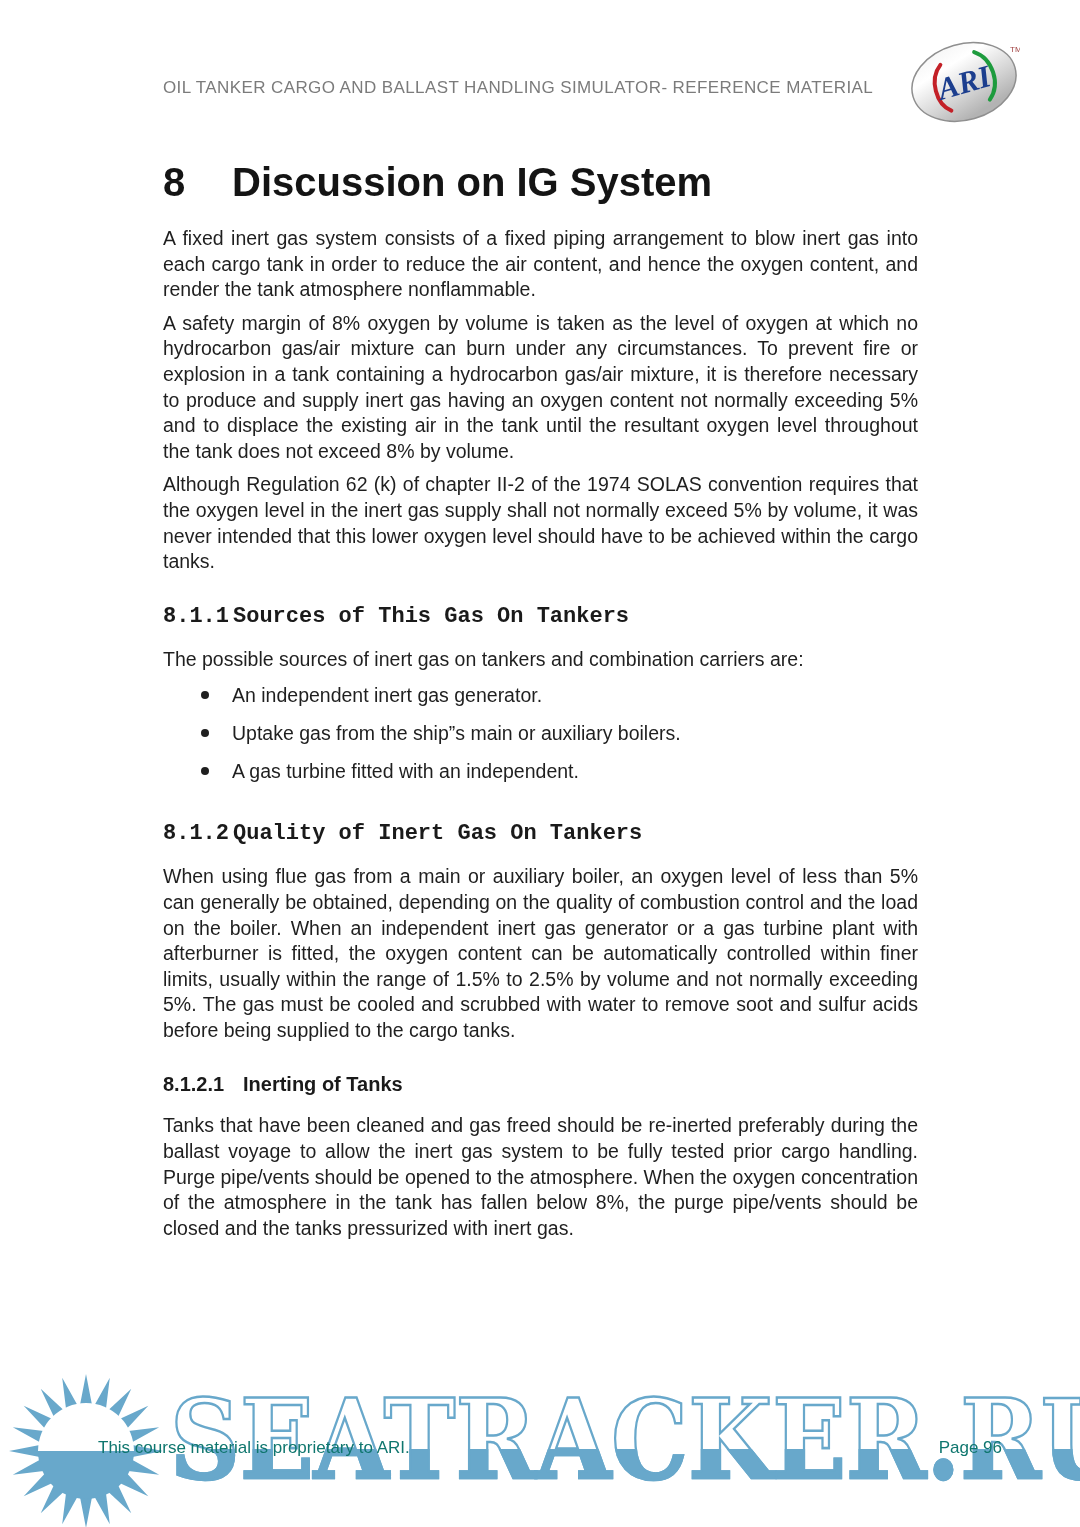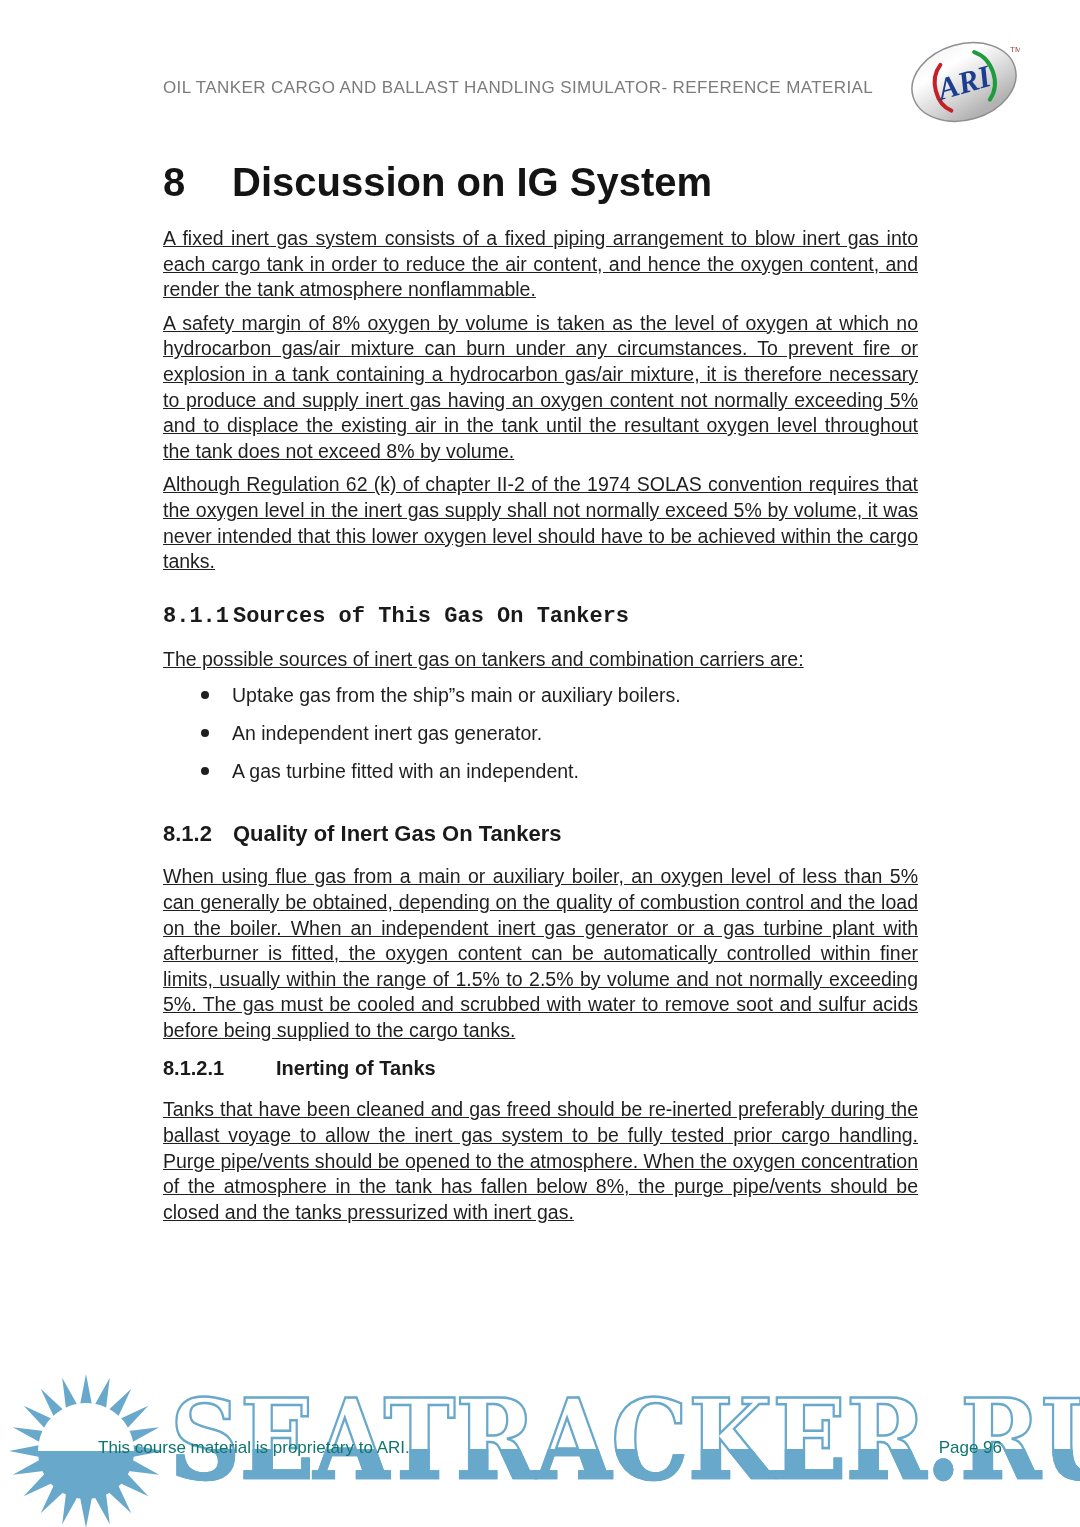--- a/index.html
+++ b/index.html
@@ -35,29 +35,28 @@
   .chapter-heading .h-num { min-width:69px; }
 
   .sec-heading { display:flex; font-weight:bold; color:#1a1a1a; }
   .sec-heading.lvl1 { margin-top:46px; font-size:25px; line-height:30px; }
   .sec-heading.lvl1 .h-num { min-width:66px; }
   .sec-heading.lvl2 { font-size:22px; line-height:28px; }
   .sec-heading.lvl2 .h-num { min-width:70px; }
   .sec-heading.lvl3 { font-size:20px; line-height:26px; }
   .sec-heading.lvl3 .h-num { min-width:80px; }
   #sec-811-heading { margin-top:28px;font-family:Liberation Mono, monospace; }
-  #sec-812-heading { margin-top:36px; }
-  #sec-8121-heading { margin-top:12px;gap:33px; }
+  #sec-812-heading { margin-top:36px;font-family:Liberation Mono, monospace; }
+  #sec-8121-heading { margin-top:28px; }
 
   .para {
     font-size:19.5px; line-height:25.6px;
     text-align:justify;
     margin-top:8px;
     color:#1f1f1f;
-    text-decoration:underline;
   }
   .para.first { margin-top:20px; }
   .intro-para { margin-top:16px; }
 
   .bullet-list { list-style:none; margin-top:10px; }
   .bullet-item {
     position:relative;
     padding-left:69px;
     font-size:19.5px; line-height:26px;
     margin-bottom:12px;
@@ -135,22 +134,22 @@
     <p class="para first">A fixed inert gas system consists of a fixed piping arrangement to blow inert gas into each cargo tank in order to reduce the air content, and hence the oxygen content, and render the tank atmosphere nonflammable.</p>
     <p class="para">A safety margin of 8% oxygen by volume is taken as the level of oxygen at which no hydrocarbon gas/air mixture can burn under any circumstances. To prevent fire or explosion in a tank containing a hydrocarbon gas/air mixture, it is therefore necessary to produce and supply inert gas having an oxygen content not normally exceeding 5% and to displace the existing air in the tank until the resultant oxygen level throughout the tank does not exceed 8% by volume.</p>
     <p class="para">Although Regulation 62 (k) of chapter II-2 of the 1974 SOLAS convention requires that the oxygen level in the inert gas supply shall not normally exceed 5% by volume, it was never intended that this lower oxygen level should have to be achieved within the cargo tanks.</p>
 
     <h3 class="sec-heading lvl2" id="sec-811-heading">
       <span class="h-num">8.1.1</span>
       <span>Sources of This Gas On Tankers</span>
     </h3>
     <p class="para intro-para">The possible sources of inert gas on tankers and combination carriers are:</p>
     <ul class="bullet-list">
+      <li class="bullet-item">An independent inert gas generator.</li>
       <li class="bullet-item">Uptake gas from the ship”s main or auxiliary boilers.</li>
-      <li class="bullet-item">An independent inert gas generator.</li>
       <li class="bullet-item">A gas turbine fitted with an independent.</li>
     </ul>
 
     <h3 class="sec-heading lvl2" id="sec-812-heading">
       <span class="h-num">8.1.2</span>
       <span>Quality of Inert Gas On Tankers</span>
     </h3>
     <p class="para intro-para">When using flue gas from a main or auxiliary boiler, an oxygen level of less than 5% can generally be obtained, depending on the quality of combustion control and the load on the boiler. When an independent inert gas generator or a gas turbine plant with afterburner is fitted, the oxygen content can be automatically controlled within finer limits, usually within the range of 1.5% to 2.5% by volume and not normally exceeding 5%. The gas must be cooled and scrubbed with water to remove soot and sulfur acids before being supplied to the cargo tanks.</p>
 
     <h4 class="sec-heading lvl3" id="sec-8121-heading">

